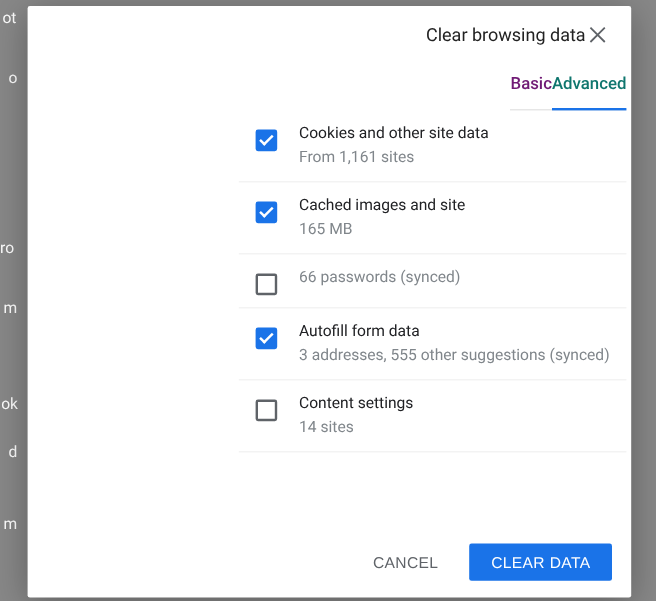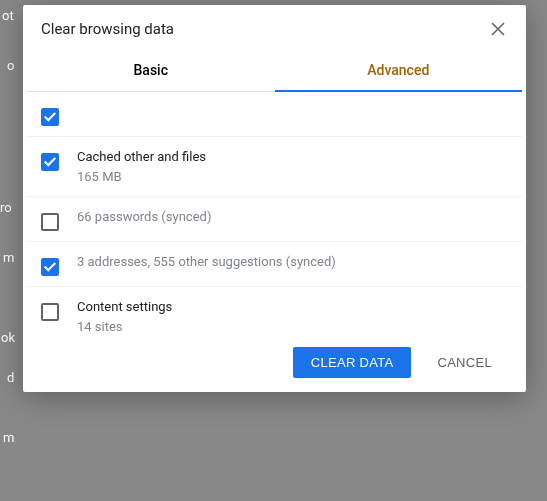--- a/index.html
+++ b/index.html
@@ -18,26 +18,27 @@
     .bg-text {
       position: absolute;
       color: #ffffff;
       font-size: 13px;
     }
     .dialog {
       position: absolute;
       top: 5px;
       left: 23px;
       width: 503px;
-      height: 387px;
+      height: 493px;
       background: #fff;
       border-radius: 2px;
       box-shadow: 0 5px 30px rgba(0,0,0,0.3);
       display: flex;
       flex-direction: column;
+      align-items: flex-end;
     }
     .dialog-header {
       display: flex;
       justify-content: space-between;
       align-items: center;
       padding: 14px 18px 10px 18px;
     }
     .dialog-title {
       font-size: 15px;
       color: #222;
@@ -56,26 +57,26 @@
       display: flex;
       border-bottom: 1px solid #e0e0e0;
       margin: 0 4px;
     }
     .tab {
       flex: 1;
       text-align: center;
       padding: 13px 0;
       font-size: 14px;
       font-weight: 500;
-      color: #000000;
+      color: #701a75;
       cursor: pointer;
       position: relative;
     }
     .tab.active {
-      color: #a16207;
+      color: #0f766e;
     }
     .tab.active::after {
       content: '';
       position: absolute;
       bottom: -1px;
       left: 0;
       right: 0;
       height: 2px;
       background: #1a73e8;
     }
@@ -174,45 +175,50 @@
       </svg>
     </div>
   </div>
   <div class="tabs">
     <div class="tab">Basic</div>
     <div class="tab active">Advanced</div>
   </div>
   <div class="data-list" id="data-list">
       <div class="data-item">
         <div class="checkbox checked"></div>
+        <div class="item-content">
+          <div class="item-title">Cookies and other site data</div>
+          <div class="item-subtitle">From 1,161 sites</div>
+        </div>
       </div>
       <div class="data-item">
         <div class="checkbox checked"></div>
         <div class="item-content">
-          <div class="item-title">Cached other and files</div>
+          <div class="item-title">Cached images and site</div>
           <div class="item-subtitle">165 MB</div>
         </div>
       </div>
       <div class="data-item">
         <div class="checkbox"></div>
         <div class="item-content">
           <div class="item-subtitle">66 passwords (synced)</div>
         </div>
       </div>
       <div class="data-item">
         <div class="checkbox checked"></div>
         <div class="item-content">
+          <div class="item-title">Autofill form data</div>
           <div class="item-subtitle">3 addresses, 555 other suggestions (synced)</div>
         </div>
       </div>
       <div class="data-item">
         <div class="checkbox"></div>
         <div class="item-content">
           <div class="item-title">Content settings</div>
           <div class="item-subtitle">14 sites</div>
         </div>
       </div>
     </div>
   <div class="dialog-footer">
+    <button class="btn btn-cancel">CANCEL</button>
     <button class="btn btn-primary">CLEAR DATA</button>
-    <button class="btn btn-cancel">CANCEL</button>
   </div>
 </div>
 
 </body></html>

